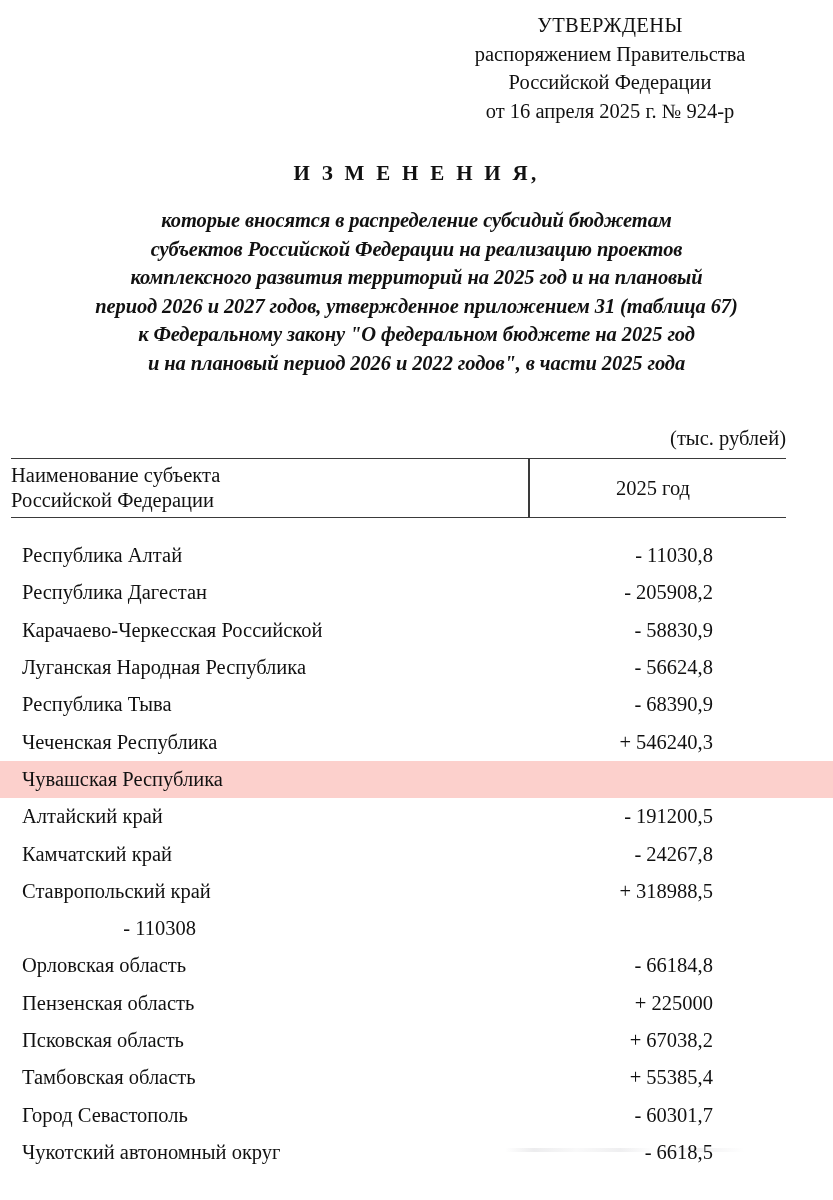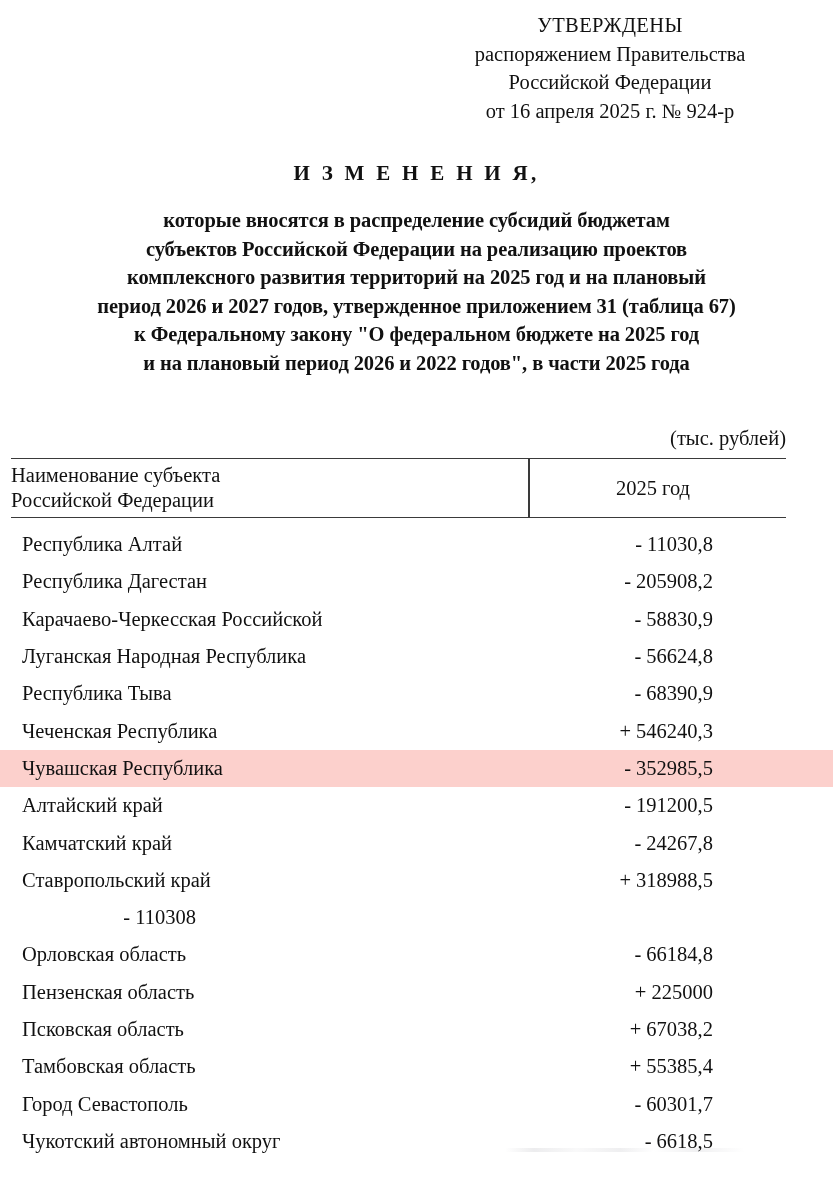--- a/index.html
+++ b/index.html
@@ -44,21 +44,21 @@
     line-height: 26px;
     display: block;
   }
   .doc-subtitle {
     margin-top: 20px;
     font-size: 20.5px;
     font-weight: bold;
     line-height: 28.6px;
     letter-spacing: -0.1px;
   }
-  .doc-subtitle .ln { display: block; white-space: nowrap; }
+  .doc-subtitle .ln { display: block; white-space: nowrap; font-style: italic; }
 
   
   .unit-caption {
     position: absolute;
     top: 425px;
     left: 0;
     width: 786px;
     text-align: right;
     font-size: 20.5px;
     line-height: 26px;
@@ -110,21 +110,21 @@
     font-size: 20.5px;
   }
 
   .tbl-body { position: relative; margin-top: 0; }
   .row {
     position: relative;
     height: 37.3px;
     display: flex;
     align-items: center;
   }
-  .row.first { margin-top: 8px; }
+  .row.first { margin-top: 19px; }
   .row .hl {
     position: absolute;
     left: -11px;
     top: 0;
     width: 833px;
     height: 37.3px;
     z-index: 0;
   }
   .row .cell-name {
     position: relative;
@@ -216,21 +216,20 @@
         <div class="cell-name">Республика Тыва</div>
         <div class="cell-value">- 68390,9</div>
       </div>
       <div class="row">
         <div class="cell-name">Чеченская Республика</div>
         <div class="cell-value">+ 546240,3</div>
       </div>
       <div class="row">
         <div class="hl" style="background: rgb(252, 208, 204);"></div>
         <div class="cell-name">Чувашская Республика</div>
-        <div class="cell-value">- 352985,5</div>
       </div>
       <div class="row">
         <div class="cell-name">Алтайский край</div>
         <div class="cell-value">- 191200,5</div>
       </div>
       <div class="row">
         <div class="cell-name">Камчатский край</div>
         <div class="cell-value">- 24267,8</div>
       </div>
       <div class="row">

